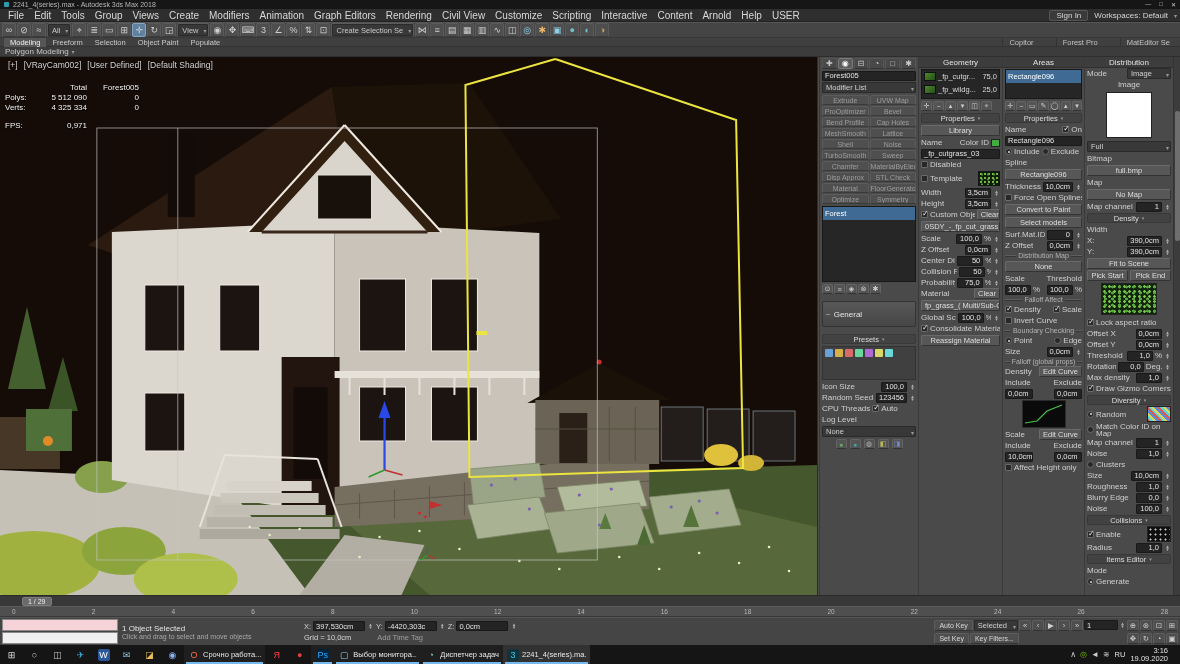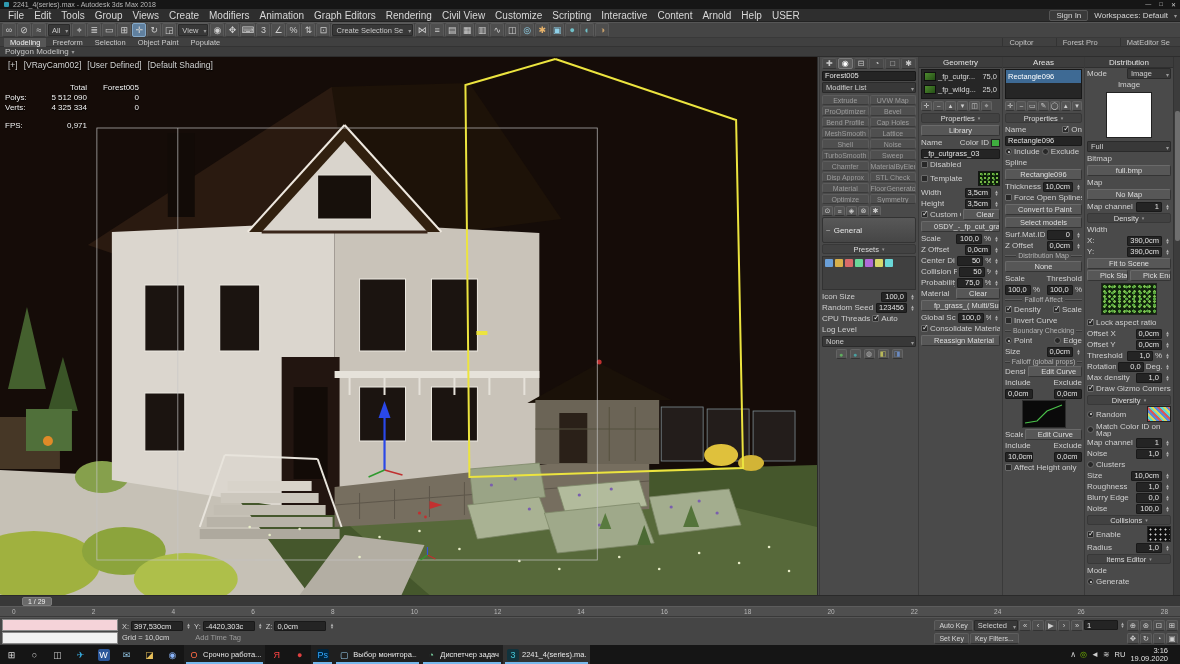--- a/index.html
+++ b/index.html
@@ -47,30 +47,30 @@
 .pcol{flex:none;display:flex;flex-direction:column;overflow:hidden;border-left:1px solid #3a3a3a;position:relative}
 .col-title{height:11px;background:#3d3d3d;border-bottom:1px solid #2f2f2f;text-align:center;font-size:8px;color:#e0e0e0;line-height:11px;flex:none}
 .r{display:flex;align-items:center;gap:2px;padding:0 2px;min-height:11px;font-size:8px;flex:none}
 .l{white-space:nowrap;overflow:hidden;color:#cfcfcf}
 .grow{flex:1}
 .f{background:#242424;border:1px solid #191919;color:#e2e2e2;font-size:7.5px;height:10px;display:flex;align-items:center;padding:0 2px;border-radius:1px;overflow:hidden;white-space:nowrap}
 .v{margin-left:auto;min-width:26px;justify-content:flex-end}
 .spin{width:7px;height:10px;display:flex;flex-direction:column;align-items:center;justify-content:center;color:#b0b0b0;flex:none;line-height:3px}
 .spin::before{content:"▴";font-size:5px}
 .spin::after{content:"▾";font-size:5px}
-.b{background:#575757;border:1px solid #6a6a6a;border-bottom-color:#343434;border-right-color:#343434;border-radius:2px;color:#dedede;font-size:7.5px;height:11px;line-height:10px;text-align:center;padding:0 12px;white-space:nowrap;overflow:hidden}
+.b{background:#575757;border:1px solid #6a6a6a;border-bottom-color:#343434;border-right-color:#343434;border-radius:2px;color:#dedede;font-size:7.5px;height:11px;line-height:10px;text-align:center;padding:0 3px;white-space:nowrap;overflow:hidden}
 .b.wide{margin:1px 2px;flex:none}
 .chk{width:7px;height:7px;background:#282828;border:1px solid #6a6a6a;display:inline-block;position:relative;flex:none;border-radius:1px}
 .chk.on::after{content:"✓";position:absolute;top:-3px;left:0;font-size:8px;color:#eaeaea}
 .radio{width:7px;height:7px;border-radius:50%;background:#282828;border:1px solid #6a6a6a;flex:none;position:relative}
 .radio.on::after{content:"";position:absolute;inset:1.5px;background:#ddd;border-radius:50%}
 .combo{background:#383838;border:1px solid #2a2a2a;color:#d0d0d0;font-size:7.5px;height:11px;line-height:10px;padding:0 10px 0 3px;position:relative;border-radius:1px;white-space:nowrap;overflow:hidden}
 .combo::after{content:"▾";position:absolute;right:1px;top:1px;font-size:6px;color:#999}
 .combo.wide{margin:1px 2px;flex:none}
-.rollout{margin:0 2px;height:11px;background:linear-gradient(#585858,#464646);border:1px solid #333;border-radius:2px;display:flex;align-items:center;gap:3px;padding:12px 3px;font-size:8px;color:#e6e6e6;flex:none}
+.rollout{margin:6px 2px;height:11px;background:linear-gradient(#585858,#464646);border:1px solid #333;border-radius:2px;display:flex;align-items:center;gap:3px;padding:12px 3px;font-size:8px;color:#e6e6e6;flex:none}
 .rollout::before{content:"−";font-size:8px;color:#bbb}
 .hdr{margin:1px 2px;height:10px;background:#424242;border:1px solid #383838;border-radius:2px;font-size:7.5px;color:#dcdcdc;display:flex;align-items:center;justify-content:center;gap:3px;flex:none}
 .hdr::after{content:"▾";font-size:5px;color:#999}
 .sep{display:flex;align-items:center;gap:2px;color:#b4b4b4;font-size:7px;padding:0 2px;min-height:9px;flex:none}
 .sep::before,.sep::after{content:"";flex:1;height:1px;background:#5e5e5e;box-shadow:0 1px 0 #363636}
 .listbox{background:#262626;border:1px solid #181818;margin:1px 2px;overflow:hidden;flex:none}
 .list-row{display:flex;align-items:center;gap:2px;height:13px;padding:0 2px;font-size:7.5px;color:#d8d8d8}
 .list-row.selected{background:#3e6a94;color:#fff}
 .g-thumb{width:12px;height:9px;background:linear-gradient(135deg,#4e8a2e,#244f16);border:1px solid #101010;flex:none}
 .lv{margin-left:auto}
@@ -559,20 +559,26 @@
           <div class="mod-btn">Sweep</div>
           <div class="mod-btn">Chamfer</div>
           <div class="mod-btn">MaterialByElement</div>
           <div class="mod-btn">Disp Approx</div>
           <div class="mod-btn">STL Check</div>
           <div class="mod-btn">Material</div>
           <div class="mod-btn">FloorGenerator</div>
           <div class="mod-btn">Optimize</div>
           <div class="mod-btn">Symmetry</div>
         </div>
+      <div class="listbox stackbox">
+
+      <div class="list-row selected">
+            <span>Forest</span>
+          </div>
+        </div>
       <div class="toolsrow">
 
       <div class="mini ico">⊙</div>
           <div class="mini ico">≡</div>
           <div class="mini ico">◈</div>
           <div class="mini ico">⊗</div>
           <div class="mini ico">✱</div>
         </div>
       <div class="rollout">
           <span>General</span>
@@ -1042,20 +1048,24 @@
       <span>24</span>
       <span>26</span>
       <span>28</span>
     </div>
 
   <div class="statusbar">
     <div class="listener">
       <div class="l-pink"></div>
       <div class="l-white"></div>
     </div>
+    <div class="smsgs">
+      <div class="sel">1 Object Selected</div>
+      <div class="prm">Click and drag to select and move objects</div>
+    </div>
     <div class="smid">
       <div class="srw">
         <span class="l">X:</span>
           <span class="f xyzf">397,530cm</span>
           <span class="spin"></span>
         <span class="l">Y:</span>
           <span class="f xyzf">-4420,303c</span>
           <span class="spin"></span>
         <span class="l">Z:</span>
           <span class="f xyzf">0,0cm</span>

